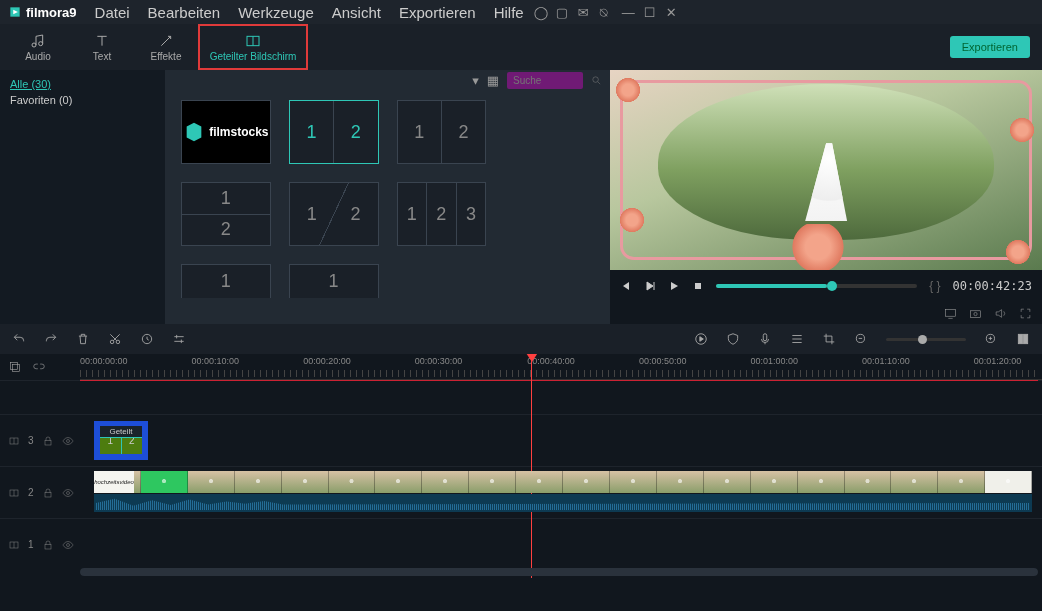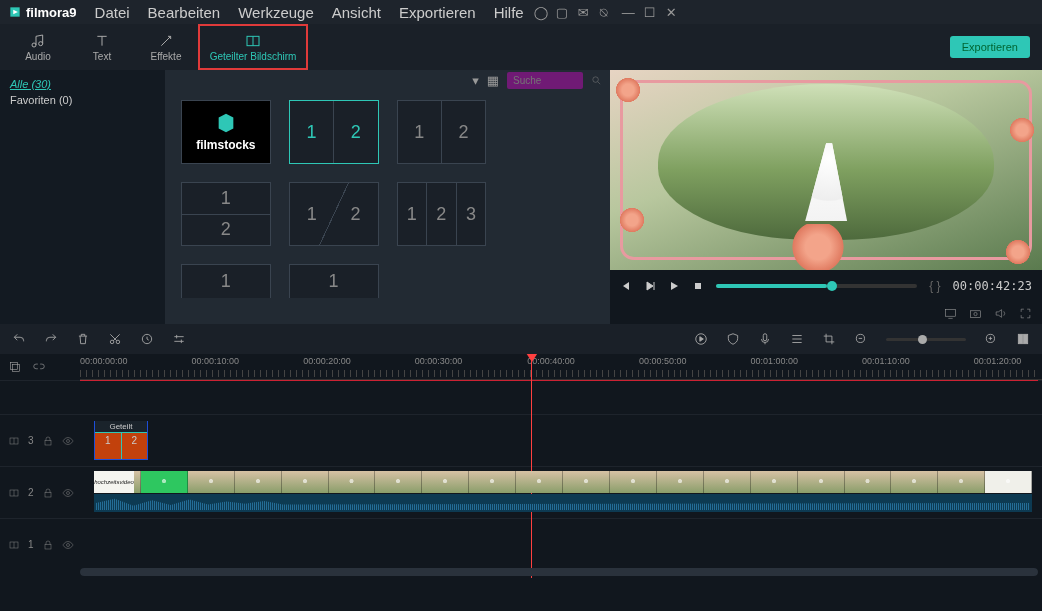--- a/index.html
+++ b/index.html
@@ -22,31 +22,31 @@
 .ttab svg{width:16px;height:16px;stroke:#aaa;fill:none;stroke-width:1.5}
 .ttab.active{ border:2px solid #e03a3a; color:#2ec7b6;}
 .ttab.active svg{stroke:#2ec7b6}
 .toolbar .spacer{flex:1}
 .exportbtn{ align-self:center; background:#2ec7b6; color:#063; border:none; padding:5px 12px; border-radius:3px; font-size:11px; cursor:pointer; margin-right:6px;}
 
 
 .work { height:254px; display:flex; }
 .sidebar { width:165px; background:#131a22; padding:6px 10px; }
 .sidebar .item{ padding:2px 0; font-size:11px; cursor:pointer;}
-.sidebar .item.active{ color:#2ec7b6; text-decoration:underline;font-style:italic;}
+.sidebar .item.active{ color:#2ec7b6; text-decoration:underline;}
 .browser { flex:1; background:#222a33; position:relative; padding:10px 16px; overflow:hidden;}
 .browserhdr{position:absolute;top:2px;right:8px;display:flex;align-items:center;gap:8px;color:#888}
 .browserhdr input{background:#701a75;border:none;color:#ccc;padding:3px 6px;width:76px;border-radius:2px;font-size:10px}
 .browserhdr svg{width:11px;height:11px;stroke:#888;fill:none}
 .bgrid{display:grid;grid-template-columns:repeat(4,minmax(0,1fr));gap:18px;margin-top:20px}
 .btile{height:64px;border:1px solid #3a4450;background:#1a2028;display:flex;align-items:center;justify-content:center;gap:0;color:#888;font-size:18px;cursor:pointer}
 .btile .cell{flex:1;display:flex;align-items:center;justify-content:center;height:100%;border-right:1px solid #3a4450}
 .btile .cell:last-child{border-right:none}
 .btile.selected{border:1px solid #2ec7b6;color:#2ec7b6}
-.btile.filmstocks{background:#000;color:#fff;font-size:12px;flex-direction:column;gap:4px;font-weight:bold}
+.btile.filmstocks{background:#000;color:#fff;font-size:12px;flex-direction:row;gap:4px;font-weight:bold}
 .btile.filmstocks svg{width:22px;height:22px;fill:#2ec7b6}
 .btile.stack{flex-direction:column}
 .btile.stack .cell{border-right:none;border-bottom:1px solid #3a4450;width:100%;flex:1}
 .btile.stack .cell:last-child{border-bottom:none}
 .btile.partrow{height:34px;overflow:hidden;border-bottom:none}
 
 .preview { width:432px; background:#0d1218; display:flex; flex-direction:column; }
 .previewimg{flex:1;background:linear-gradient(160deg,#e7d4c3,#b8c79e 40%,#5a7a4e);position:relative;margin:0;overflow:hidden}
 .previewimg .frame{position:absolute;inset:10px;border:3px solid #e89aa0;border-radius:14px}
 .previewimg .oval{position:absolute;left:48px;right:48px;top:14px;bottom:30px;border-radius:50% 50% 46% 46%;overflow:hidden;background:linear-gradient(#cfe0b8,#7fa060 55%,#4e6a3d)}
@@ -86,21 +86,21 @@
 .playhead{position:absolute;top:0;bottom:0;width:1px;background:#ff4040;left:51%}
 .playhead::before{content:"";position:absolute;top:-2px;left:-6px;width:13px;height:10px;background:#ff4040;clip-path:polygon(0 0,100% 0,50% 100%)}
 .redline{position:absolute;left:80px;right:4px;top:26px;height:1px;background:#c23}
 
 .tracks{height:198px;overflow:hidden}
 .track{display:flex;align-items:center;height:52px;border-top:1px solid #1e242c}
 .track.small{height:34px}
 .track .thead{width:80px;display:flex;align-items:center;gap:8px;padding-left:8px;color:#888;font-size:10px}
 .track .thead svg{width:12px;height:12px;stroke:#888;fill:none}
 .track .tbody{flex:1;position:relative;height:100%}
-.clip{position:absolute;top:6px;bottom:6px;border:1px solid #1d4ed8;background:#c2410c;color:#ccc;font-size:9px;display:flex;align-items:center;justify-content:center}
+.clip{position:absolute;top:6px;bottom:6px;border:6px solid #1d4ed8;background:#4d7c0f;color:#ccc;font-size:9px;display:flex;align-items:center;justify-content:center}
 .clip.split{left:14px;width:54px;flex-direction:column}
 .clip.split .lab{position:absolute;top:-1px;left:0;right:0;background:#1a232b;border-bottom:1px solid #2ec7b6;font-size:8px;padding:1px 2px;text-align:center}
 .clip.split .cells{display:flex;width:100%;flex:1}
 .clip.split .cells div{flex:1;display:flex;align-items:center;justify-content:center;border-right:1px solid #2ec7b6;font-size:10px}
 .clip.split .cells div:last-child{border-right:none}
 .vclip{position:absolute;top:4px;height:22px;background:linear-gradient(90deg,#b38a69,#7da05a,#d79f8a,#89a06b,#caa887);display:flex}
 .vclip.generic{left:14px;right:10px}
 .vclip .thumb{flex:1;border-right:1px solid rgba(0,0,0,.3);background:linear-gradient(#d6c1a4,#8a9e6a);position:relative}
 .vclip .thumb::after{content:"";position:absolute;inset:2px;background:radial-gradient(circle at 50% 45%,rgba(255,255,255,.6) 8%,transparent 10%)}
 .aclip{position:absolute;left:14px;right:10px;top:27px;height:18px;background:#0d3a52}

